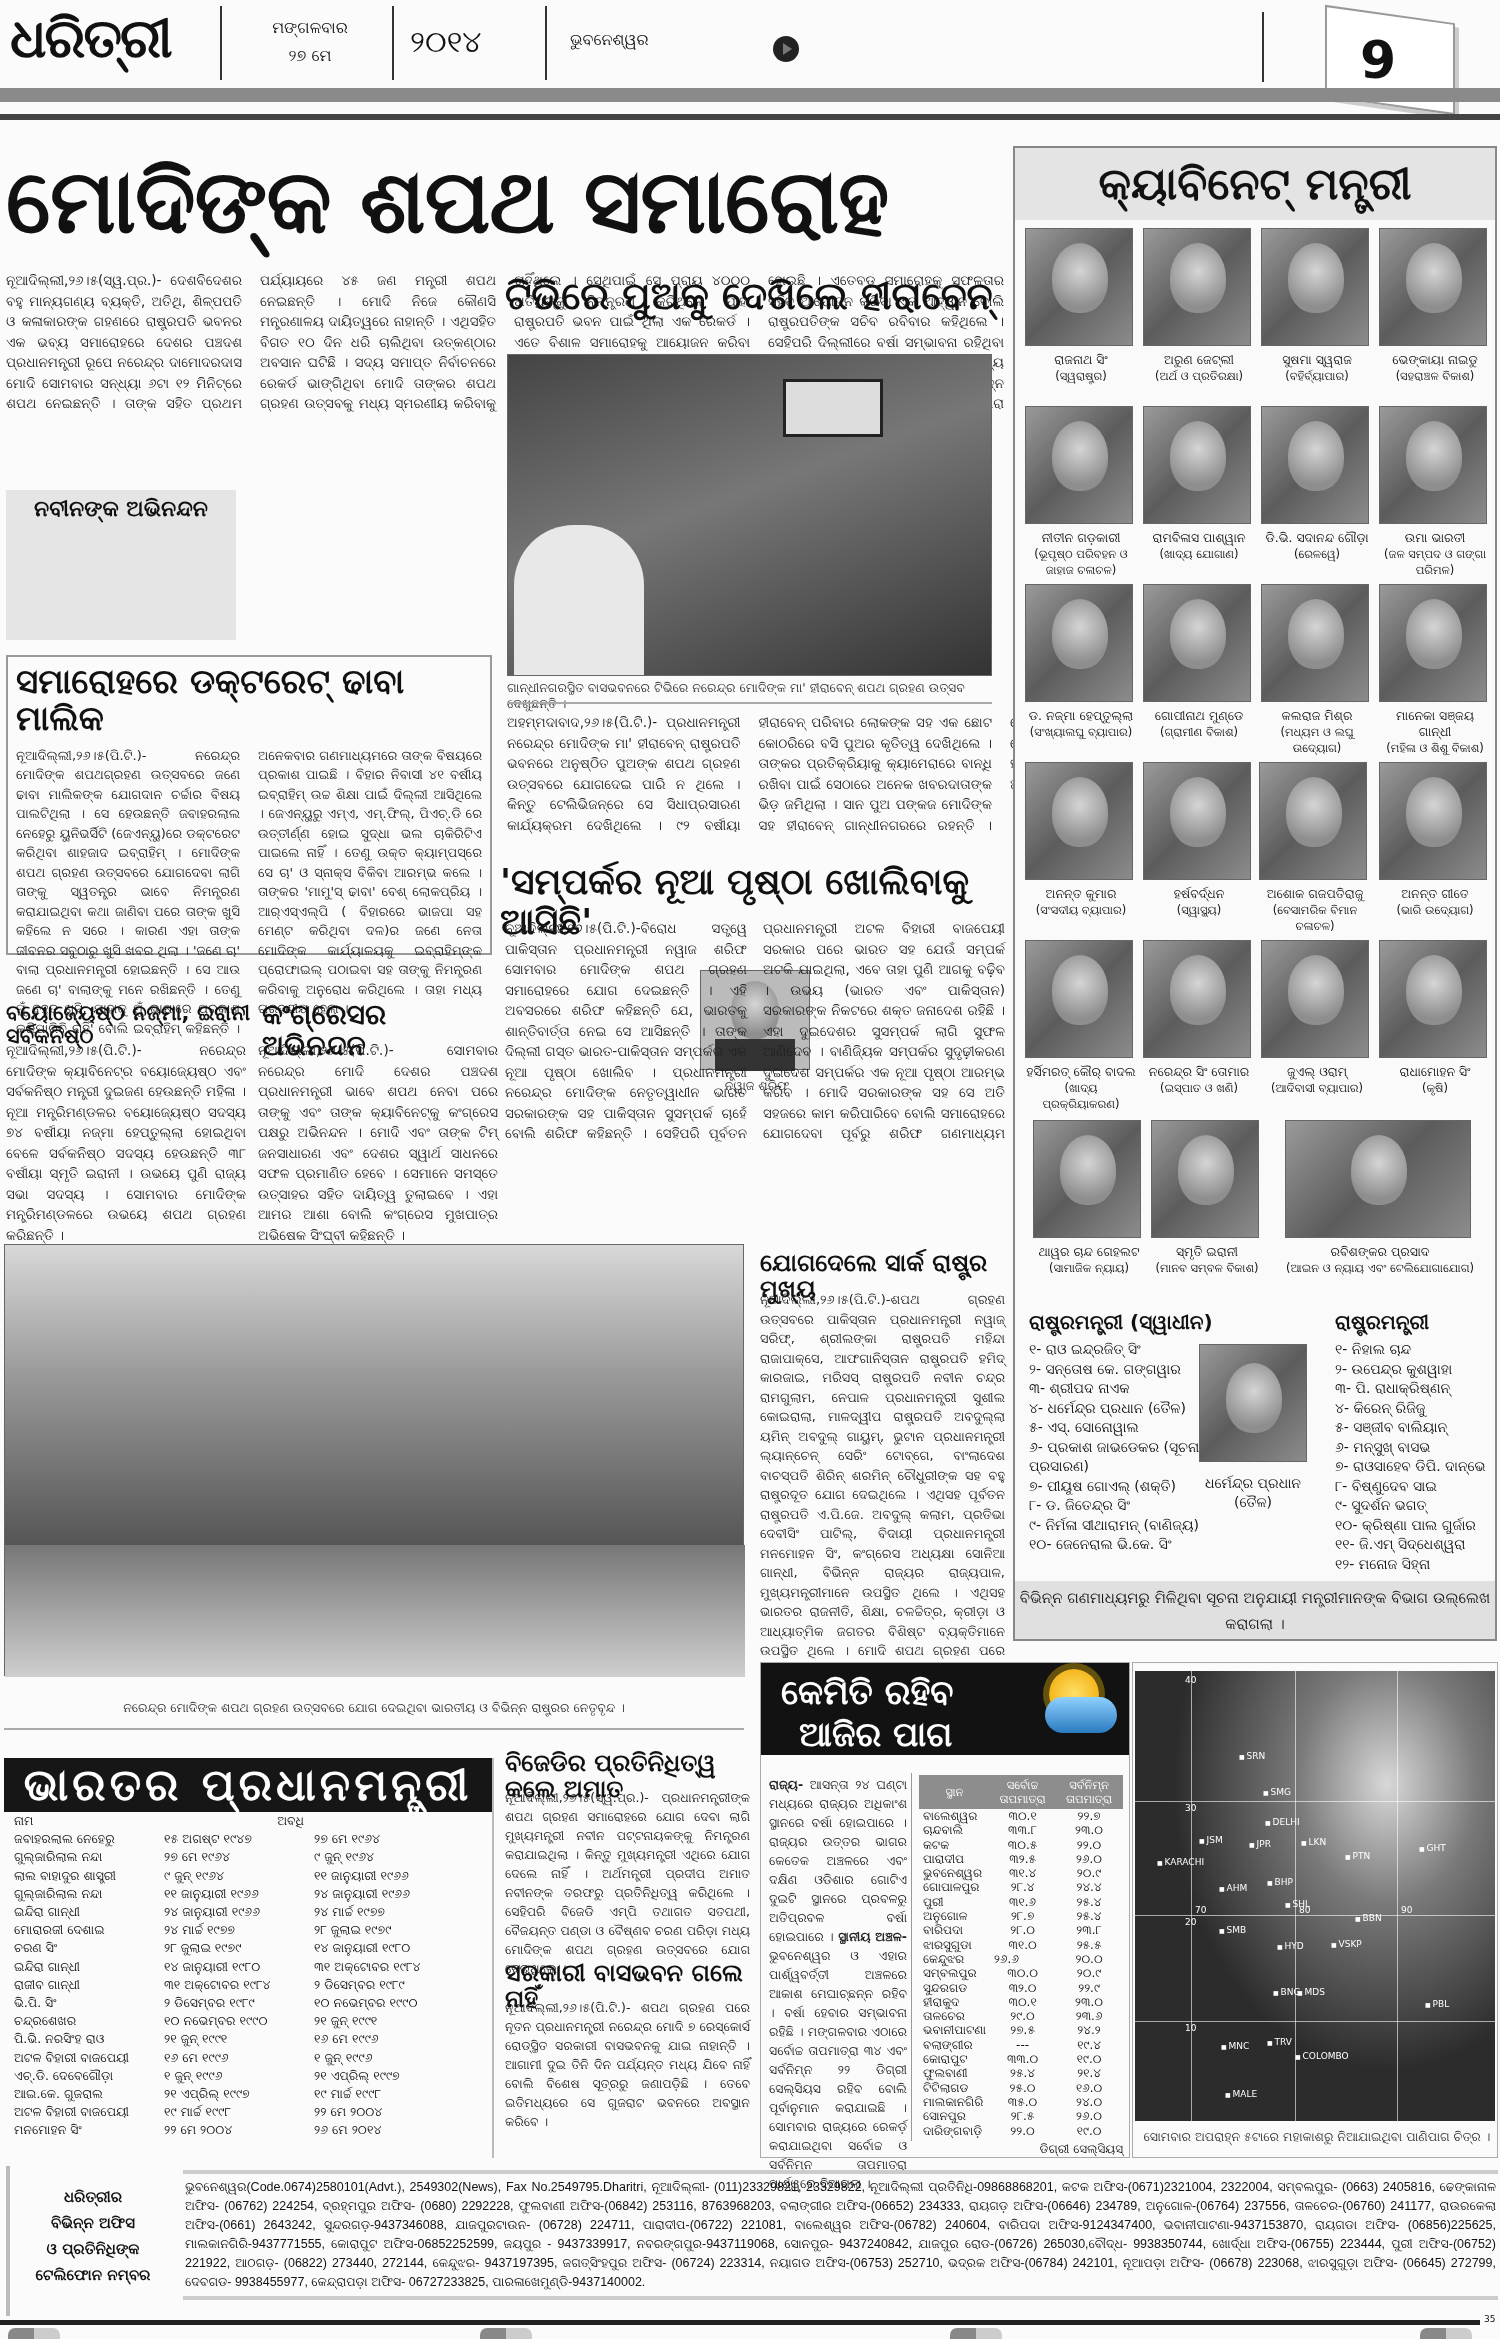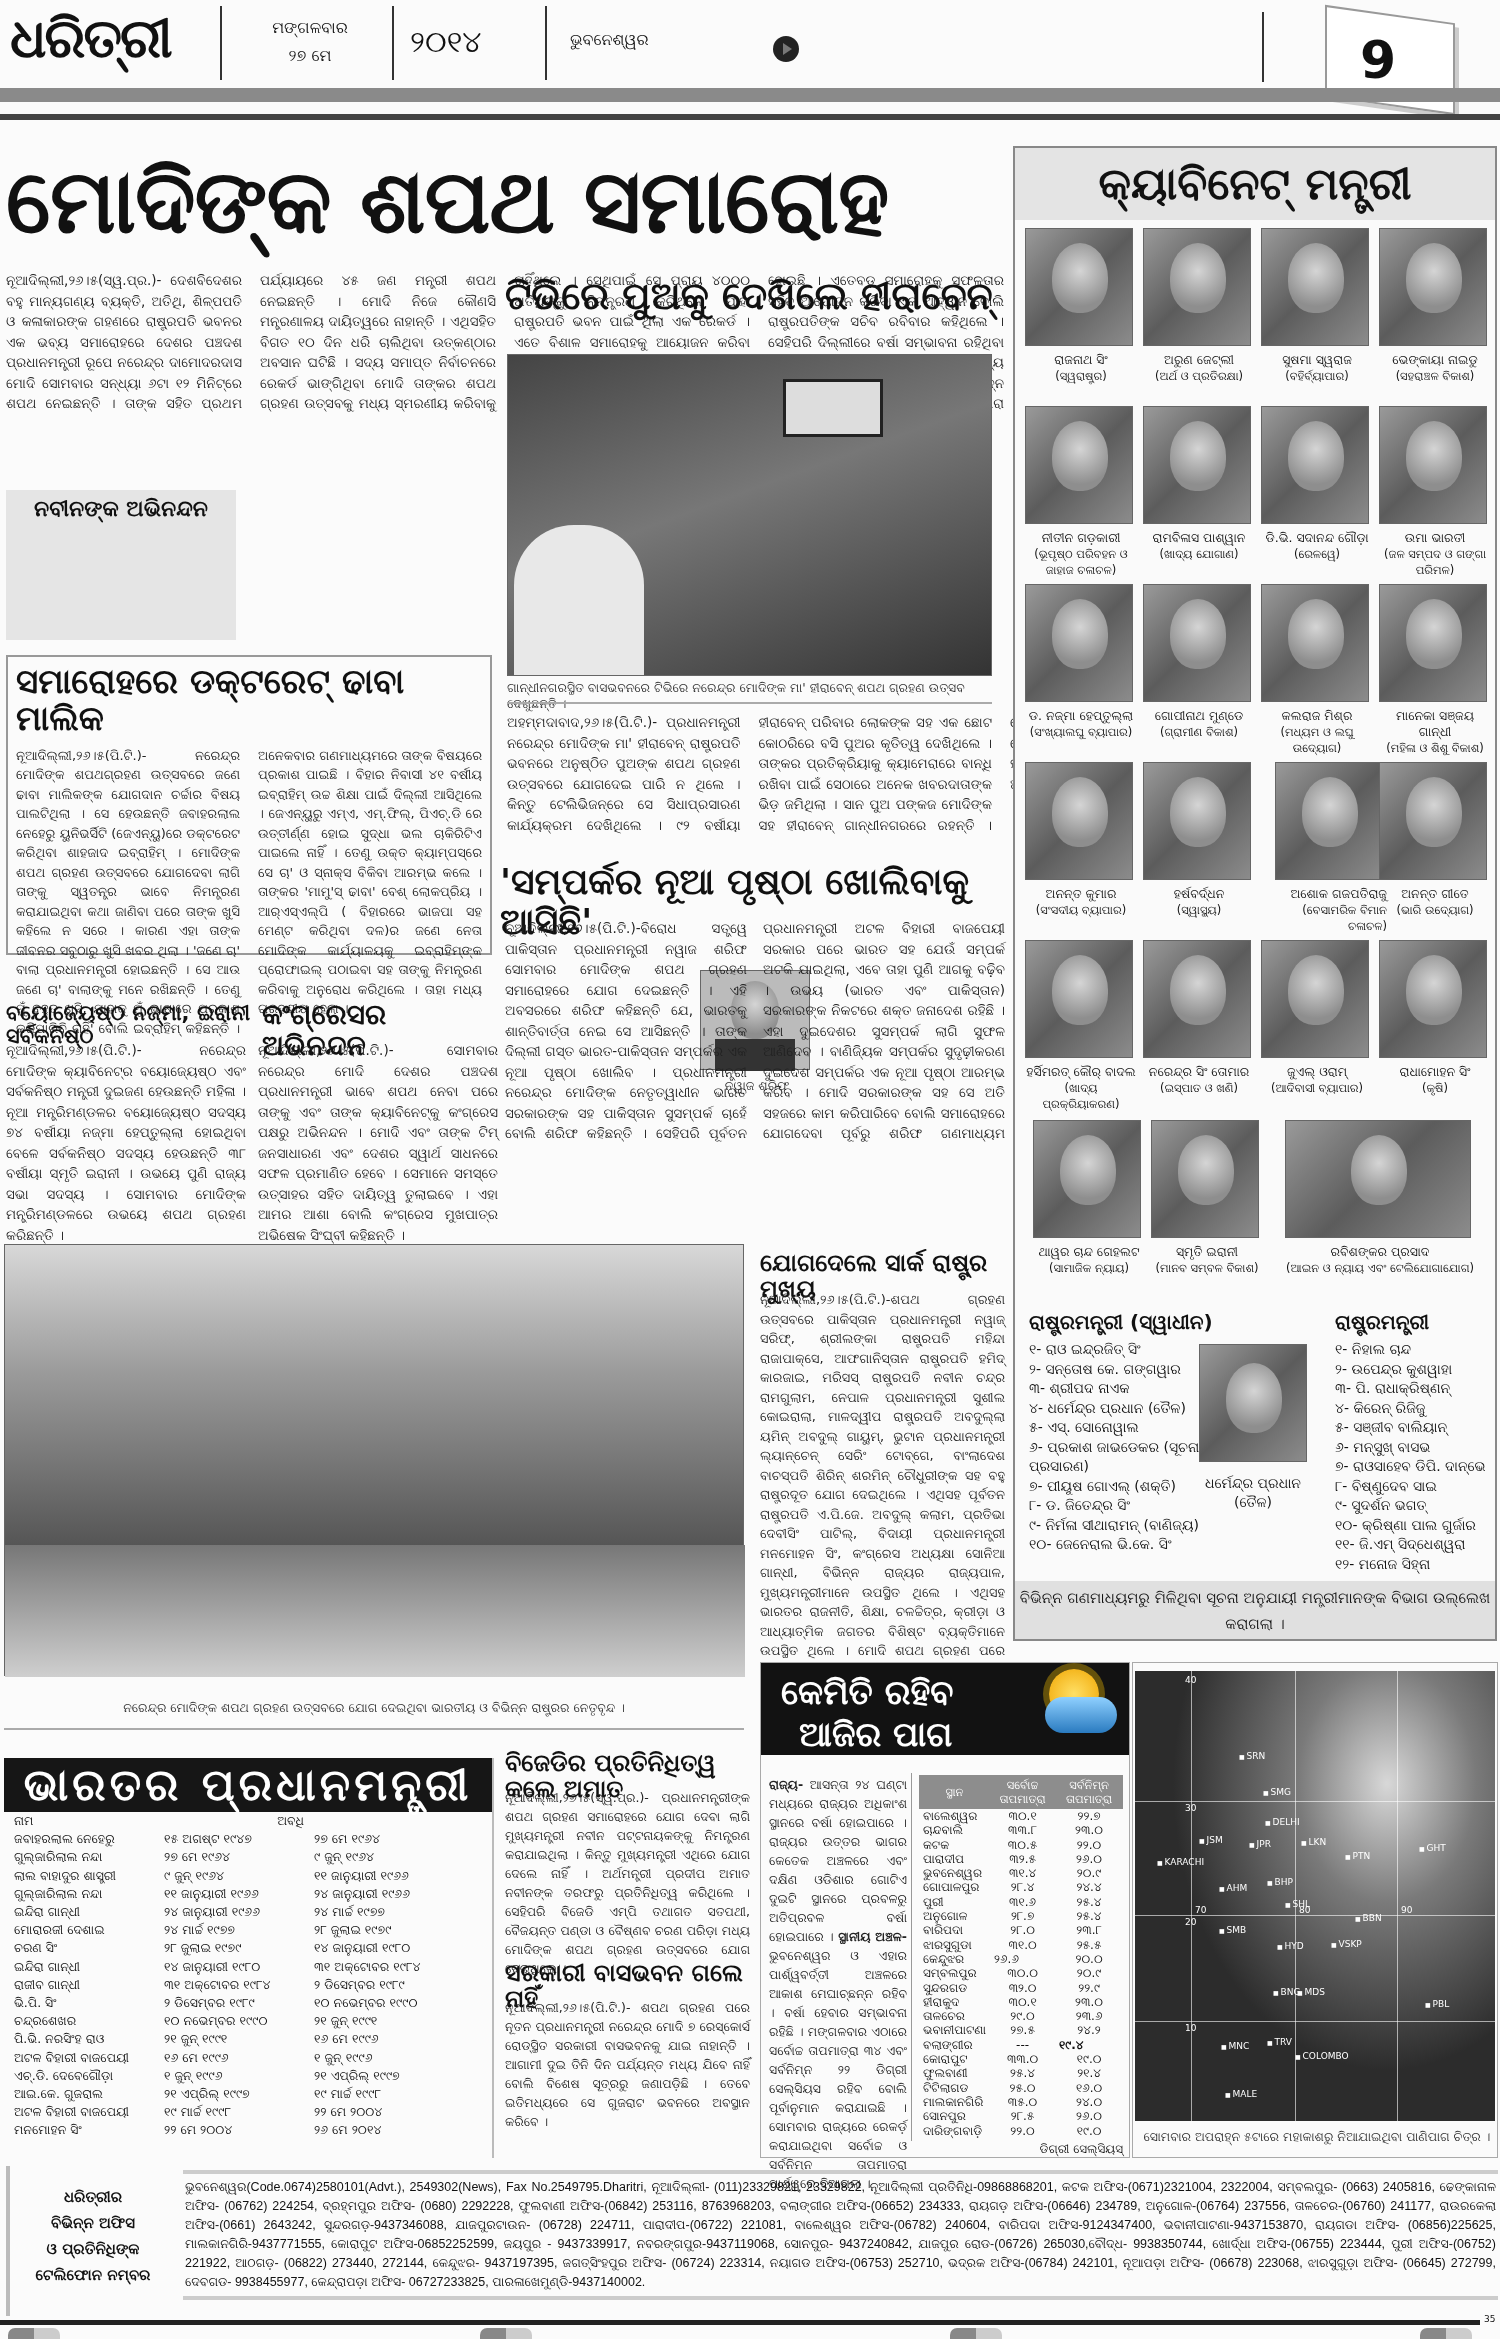--- a/index.html
+++ b/index.html
@@ -224,21 +224,21 @@
         <div class="mname">ଅନନ୍ତ କୁମାର</div>
         <div class="mdept">(ସଂସଦୀୟ ବ୍ୟାପାର)</div>
       </div>
       <div class="minister" style="left: 128px; top: 614px; width: 112px;">
         <div class="mphoto photo" style="width: 108px;">
           <div class="face" style="left: 26px; top: 14px; width: 56px; height: 70px;"></div>
         </div>
         <div class="mname">ହର୍ଷବର୍ଦ୍ଧନ</div>
         <div class="mdept">(ସ୍ୱାସ୍ଥ୍ୟ)</div>
       </div>
-      <div class="minister" style="left: 260px; top: 614px; width: 112px; text-align: right;">
+      <div class="minister" style="left: 244px; top: 614px; width: 112px;">
         <div class="mphoto photo" style="width: 108px;">
           <div class="face" style="left: 26px; top: 14px; width: 56px; height: 70px;"></div>
         </div>
         <div class="mname">ଅଶୋକ ଗଜପତିରାଜୁ</div>
         <div class="mdept">(ବେସାମରିକ ବିମାନ ଚଳାଚଳ)</div>
       </div>
       <div class="minister" style="left: 364px; top: 614px; width: 112px;">
         <div class="mphoto photo" style="width: 108px;">
           <div class="face" style="left: 26px; top: 14px; width: 56px; height: 70px;"></div>
         </div>
@@ -545,21 +545,21 @@
             <td style="text-align: center;">୨୩.୬</td>
           </tr>
           <tr>
             <td>ଭବାନୀପାଟଣା</td>
             <td style="text-align: center;">୨୭.୫</td>
             <td style="text-align: center;">୨୪.୨</td>
           </tr>
           <tr>
             <td>ବଲାଙ୍ଗୀର</td>
             <td style="text-align: center;">---</td>
-            <td style=" font-weight: bold;">୧୯.୪</td>
+            <td style="text-align: center;">୧୯.୪</td>
           </tr>
           <tr>
             <td>କୋରାପୁଟ</td>
             <td style="text-align: center;">୩୩.୦</td>
             <td style="text-align: center;">୧୯.୦</td>
           </tr>
           <tr>
             <td>ଫୁଲବାଣୀ</td>
             <td style="text-align: center;">୨୫.୪</td>
             <td style="text-align: center;">୨୧.୪</td>

